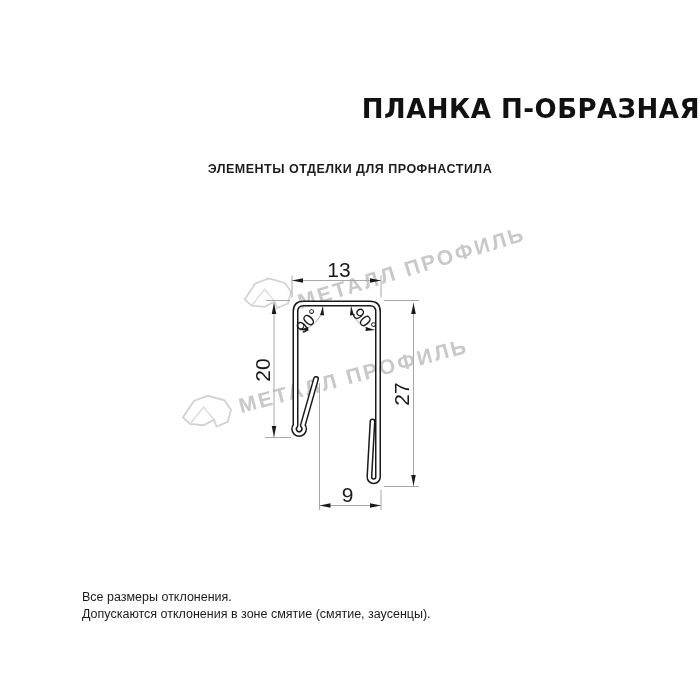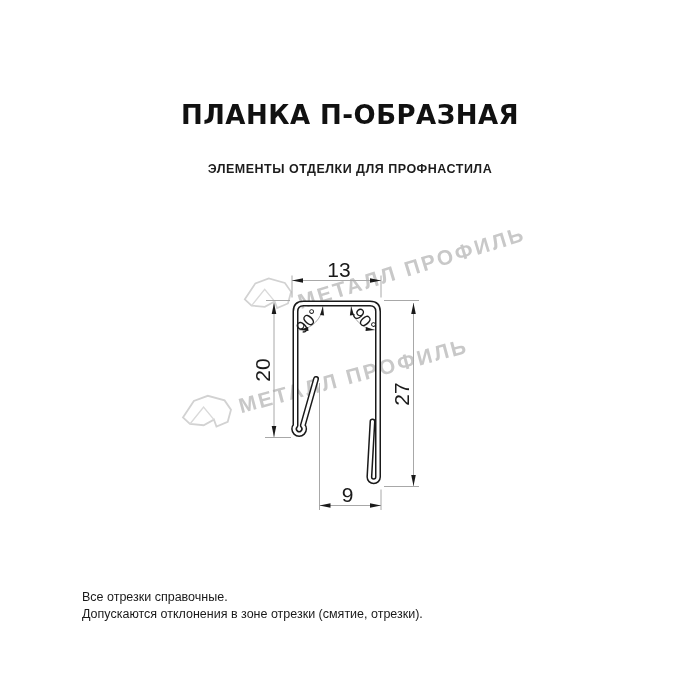--- a/index.html
+++ b/index.html
@@ -1,20 +1,20 @@
 <!DOCTYPE html>
 <html><head>
 <meta charset="utf-8">
 <style>
   html,body{margin:0;padding:0;}
   body{width:700px;height:700px;position:relative;background:#ffffff;overflow:hidden;
        font-family:"Liberation Sans",sans-serif;}
   .abs{position:absolute;}
   
-  .title-block{left:0;right:0;top:103px;text-align:center;color:#111;
+  .title-block{left:0;right:0;top:97px;text-align:right;color:#111;
     font-family:"DejaVu Sans",sans-serif;font-weight:bold;font-size:26px;line-height:25px;letter-spacing:.5px;}
   .subtitle{left:0;right:0;top:162px;text-align:center;color:#1c1c1c;
     font-weight:bold;font-size:12.5px;letter-spacing:.5px;}
   
   .wm-text{color:#c8c8c8;font-weight:bold;font-size:21px;letter-spacing:2.5px;white-space:nowrap;
     transform-origin:left top;}
   .wm-a{left:295px;top:291px;transform:rotate(-17deg);}
   .wm-b{left:236px;top:395px;transform:rotate(-15deg);}
   .wm-logo{overflow:visible;}
   .wm-logo-a{left:242px;top:276px;transform:rotate(-6deg);}
@@ -92,15 +92,15 @@
 
   <text class="dimtext" x="339" y="277" text-anchor="middle">13</text>
   <text class="dimtext" text-anchor="middle" transform="translate(270,370) rotate(-90)">20</text>
   <text class="dimtext" text-anchor="middle" transform="translate(409,394) rotate(-90)">27</text>
   <text class="dimtext" x="347.5" y="502" text-anchor="middle">9</text>
   <text class="angtext" text-anchor="middle" transform="translate(312,325) rotate(-47)">90°</text>
   <text class="angtext" text-anchor="middle" transform="translate(360,324) rotate(47)">90°</text>
 </svg>
 
 <div class="abs footer">
-  <div>Все отрезки справочные.</div>
-  <div>Допускаются отклонения в зоне отрезки (смятие, отрезки).</div>
+  <div>Все размеры отклонения.</div>
+  <div>Допускаются отклонения в зоне смятие (смятие, заусенцы).</div>
 </div>
 
 </body></html>

